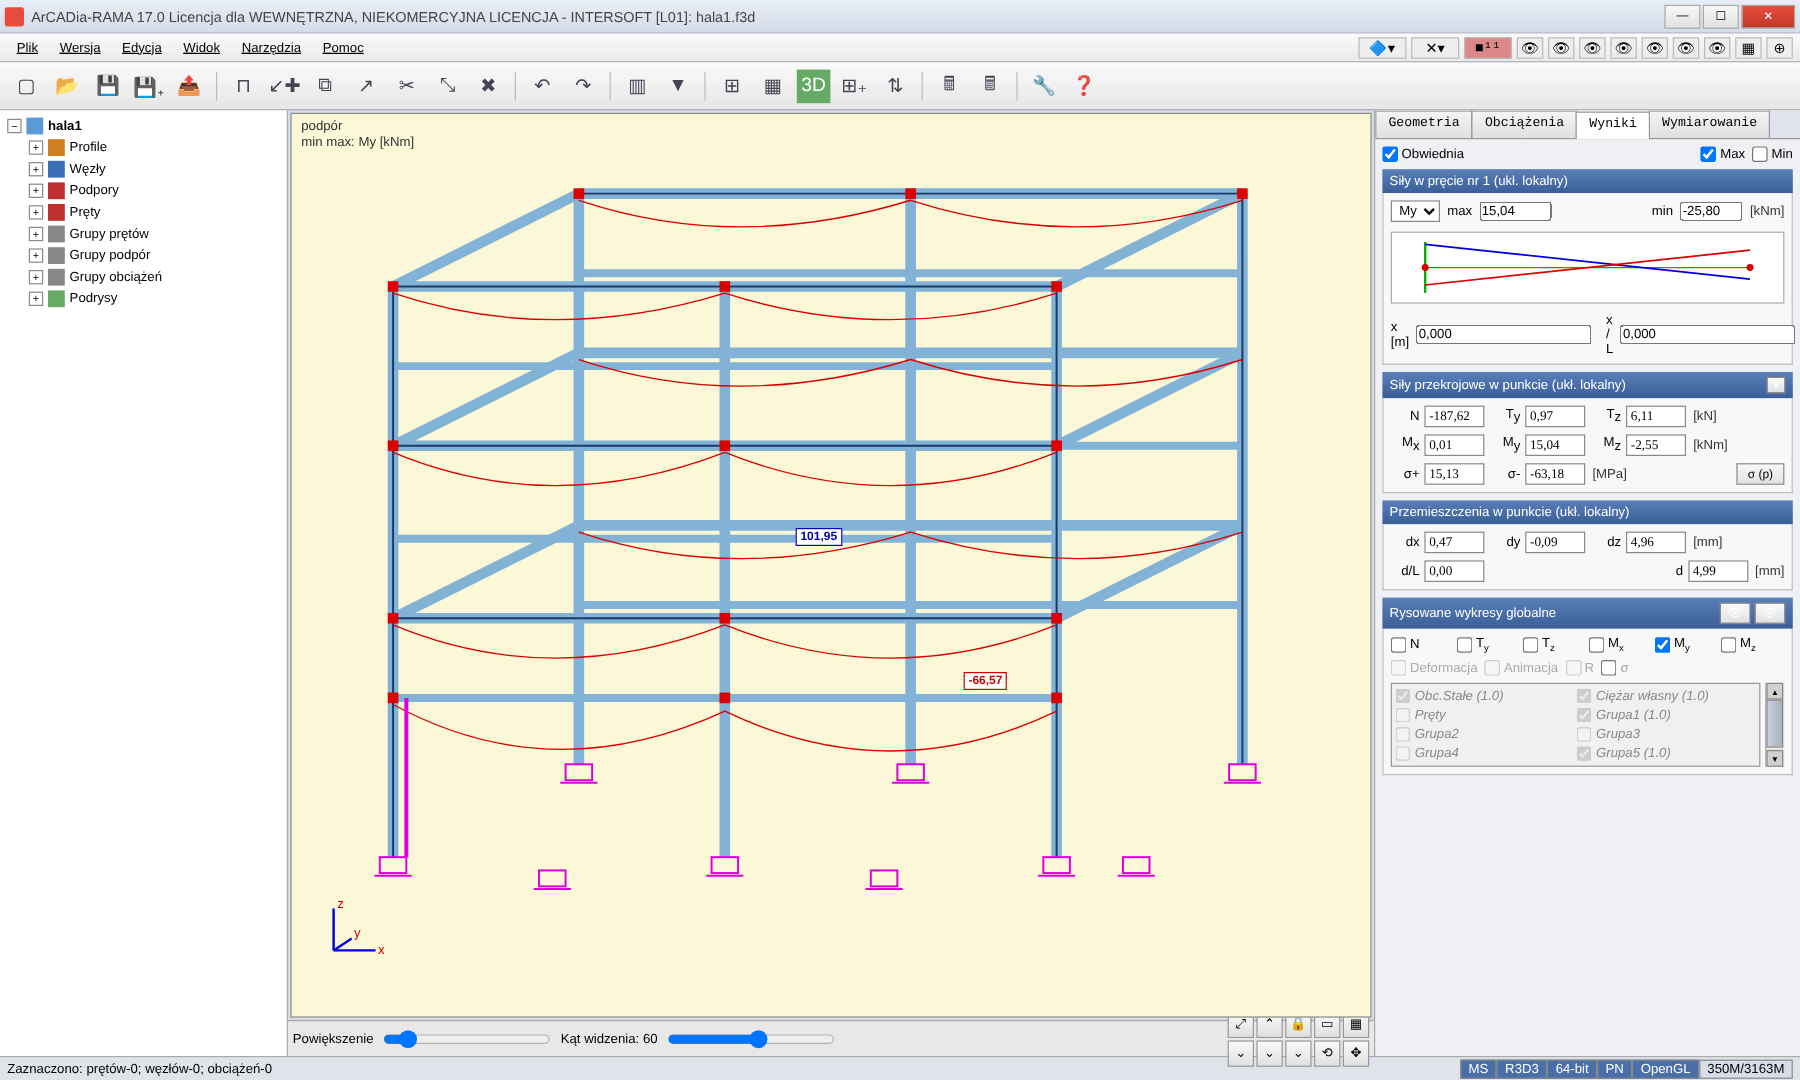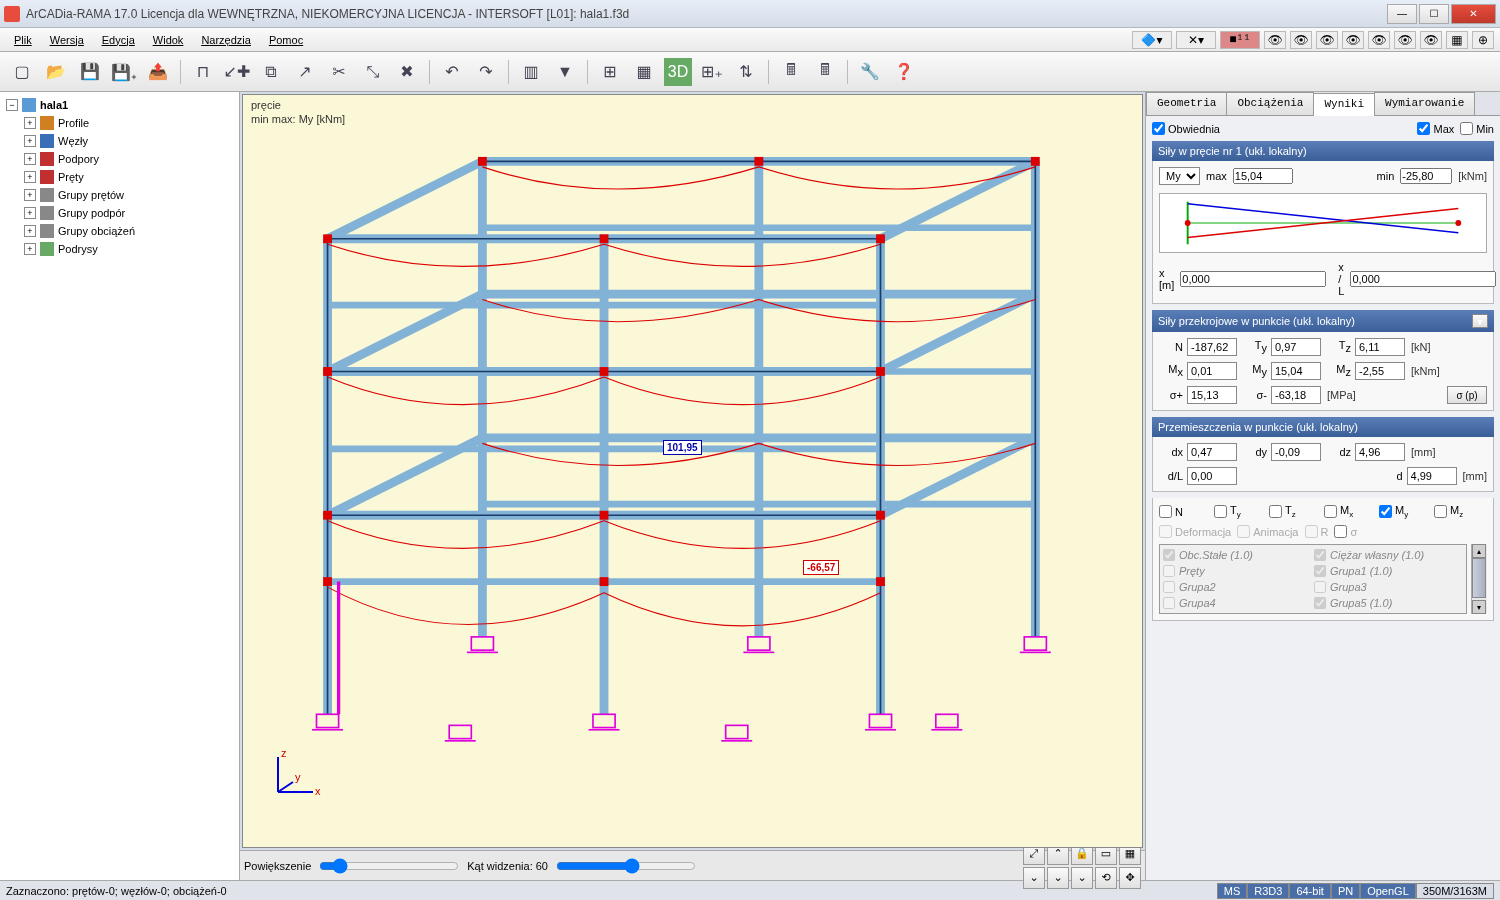--- a/index.html
+++ b/index.html
@@ -60,21 +60,21 @@
 .rcontent { padding: 6px; display: flex; flex-direction: column; gap: 6px; }
 .row { display: flex; align-items: center; gap: 6px; }
 .chk { display: flex; align-items: center; gap: 3px; }
 .chk input { width: 13px; height: 13px; }
 
 .section-hdr { background: linear-gradient(#5a7fb8,#3a5f98); color: white; padding: 4px 6px; font-size: 11px; display: flex; justify-content: space-between; align-items: center; }
 .section-body { background: #f8f8f8; border: 1px solid #bbb; border-top: none; padding: 6px; display: flex; flex-direction: column; gap: 6px; }
 
 .field { display: flex; align-items: center; gap: 4px; }
 .field label { min-width: 24px; text-align: right; }
-.field input[type=text] { width: 50px; height: 18px; padding: 1px 3px; border: 1px solid #888; background: white; font-size: 11px; }
+.field input[type=text] { width: 50px; height: 18px; padding: 1px 3px; border: 1px solid #888; background: white; font-size: 11px; font-family: Liberation Serif, serif; }
 .unit { color: #333; font-size: 11px; }
 
 .diagram-box { height: 60px; background: white; border: 1px solid #aaa; position: relative; margin: 2px 0; }
 
 .sel { height: 18px; border: 1px solid #888; background: white; padding: 1px 2px; font-size: 11px; }
 
 .combo-grid { display: grid; grid-template-columns: repeat(6, 1fr); gap: 2px; }
 .combo-grid .sub { font-size: 8px; vertical-align: sub; }
 
 .loadcases { max-height: 100px; overflow-y: auto; border: 1px solid #999; background: #f0f0f0; padding: 3px; }
@@ -207,21 +207,21 @@
     </div>
     <div class="tree-item">
       <span class="exp">+</span>
       <span class="ticon" style="background:#66aa66"></span>
       <span>Podrysy</span>
     </div>
   </div>
 
   <div class="viewport-wrap">
     <div class="viewport">
-      <div class="vp-label">pręcie</div>
+      <div class="vp-label">podpór</div>
       <div class="vp-label2">min max: My [kNm]</div>
 
       <svg class="model-svg" viewBox="0 0 780 680">
 
         <g stroke="#5a9bd5" stroke-width="8" fill="none" opacity="0.75">
 
           <line x1="200" y1="60" x2="700" y2="60"></line>
           <line x1="60" y1="130" x2="560" y2="130"></line>
           <line x1="200" y1="60" x2="60" y2="130"></line>
           <line x1="700" y1="60" x2="560" y2="130"></line>
@@ -504,20 +504,27 @@
             <div class="field">
                 <label>d</label>
                 <input type="text" value="4,99" style="">
               </div>
             <span class="unit">[mm]</span>
           </div>
         </div>
       </div>
 
       <div>
+        <div class="section-hdr">
+          <span>Rysowane wykresy globalne</span>
+          <span>
+            <span class="mini-btn">👁</span>
+            <span class="mini-btn">👁</span>
+          </span>
+        </div>
         <div class="section-body">
           <div class="combo-grid">
             <label class="chk">
                 <input type="checkbox" style="">
                 <span>N</span>
               </label>
             <label class="chk">
                 <input type="checkbox" style="">
                 <span>T<span class="sub">y</span></span>
               </label>

